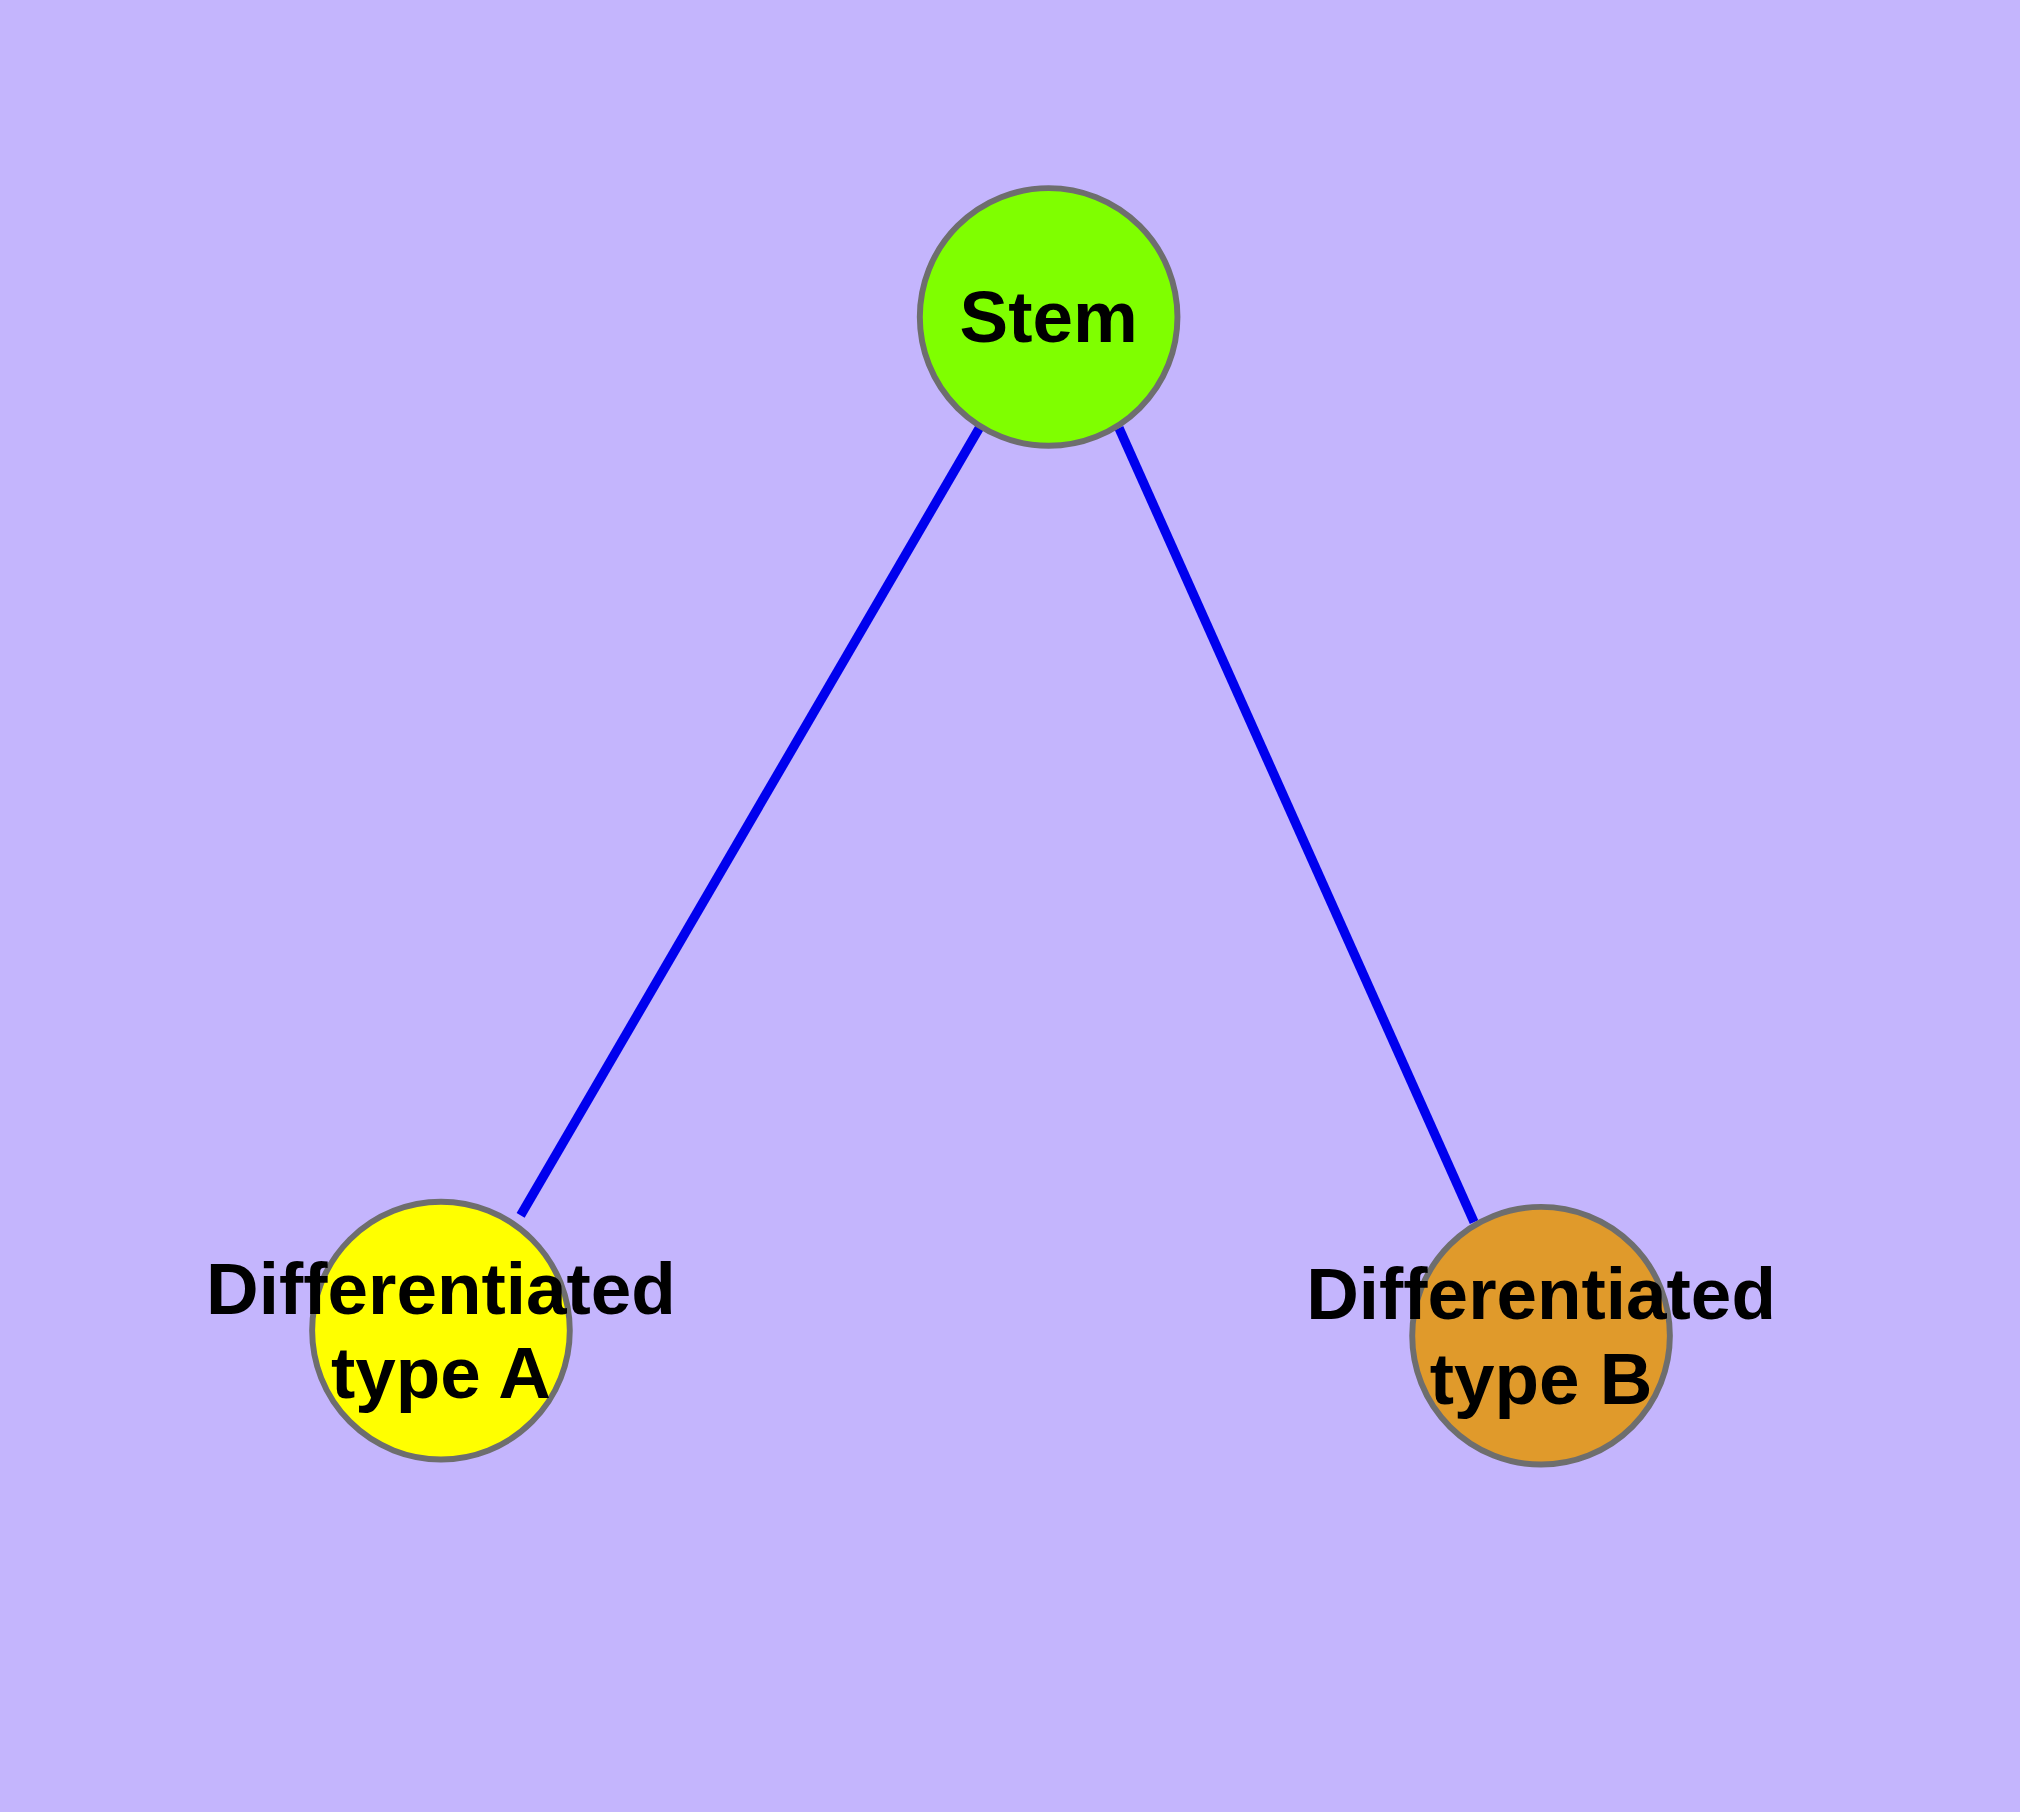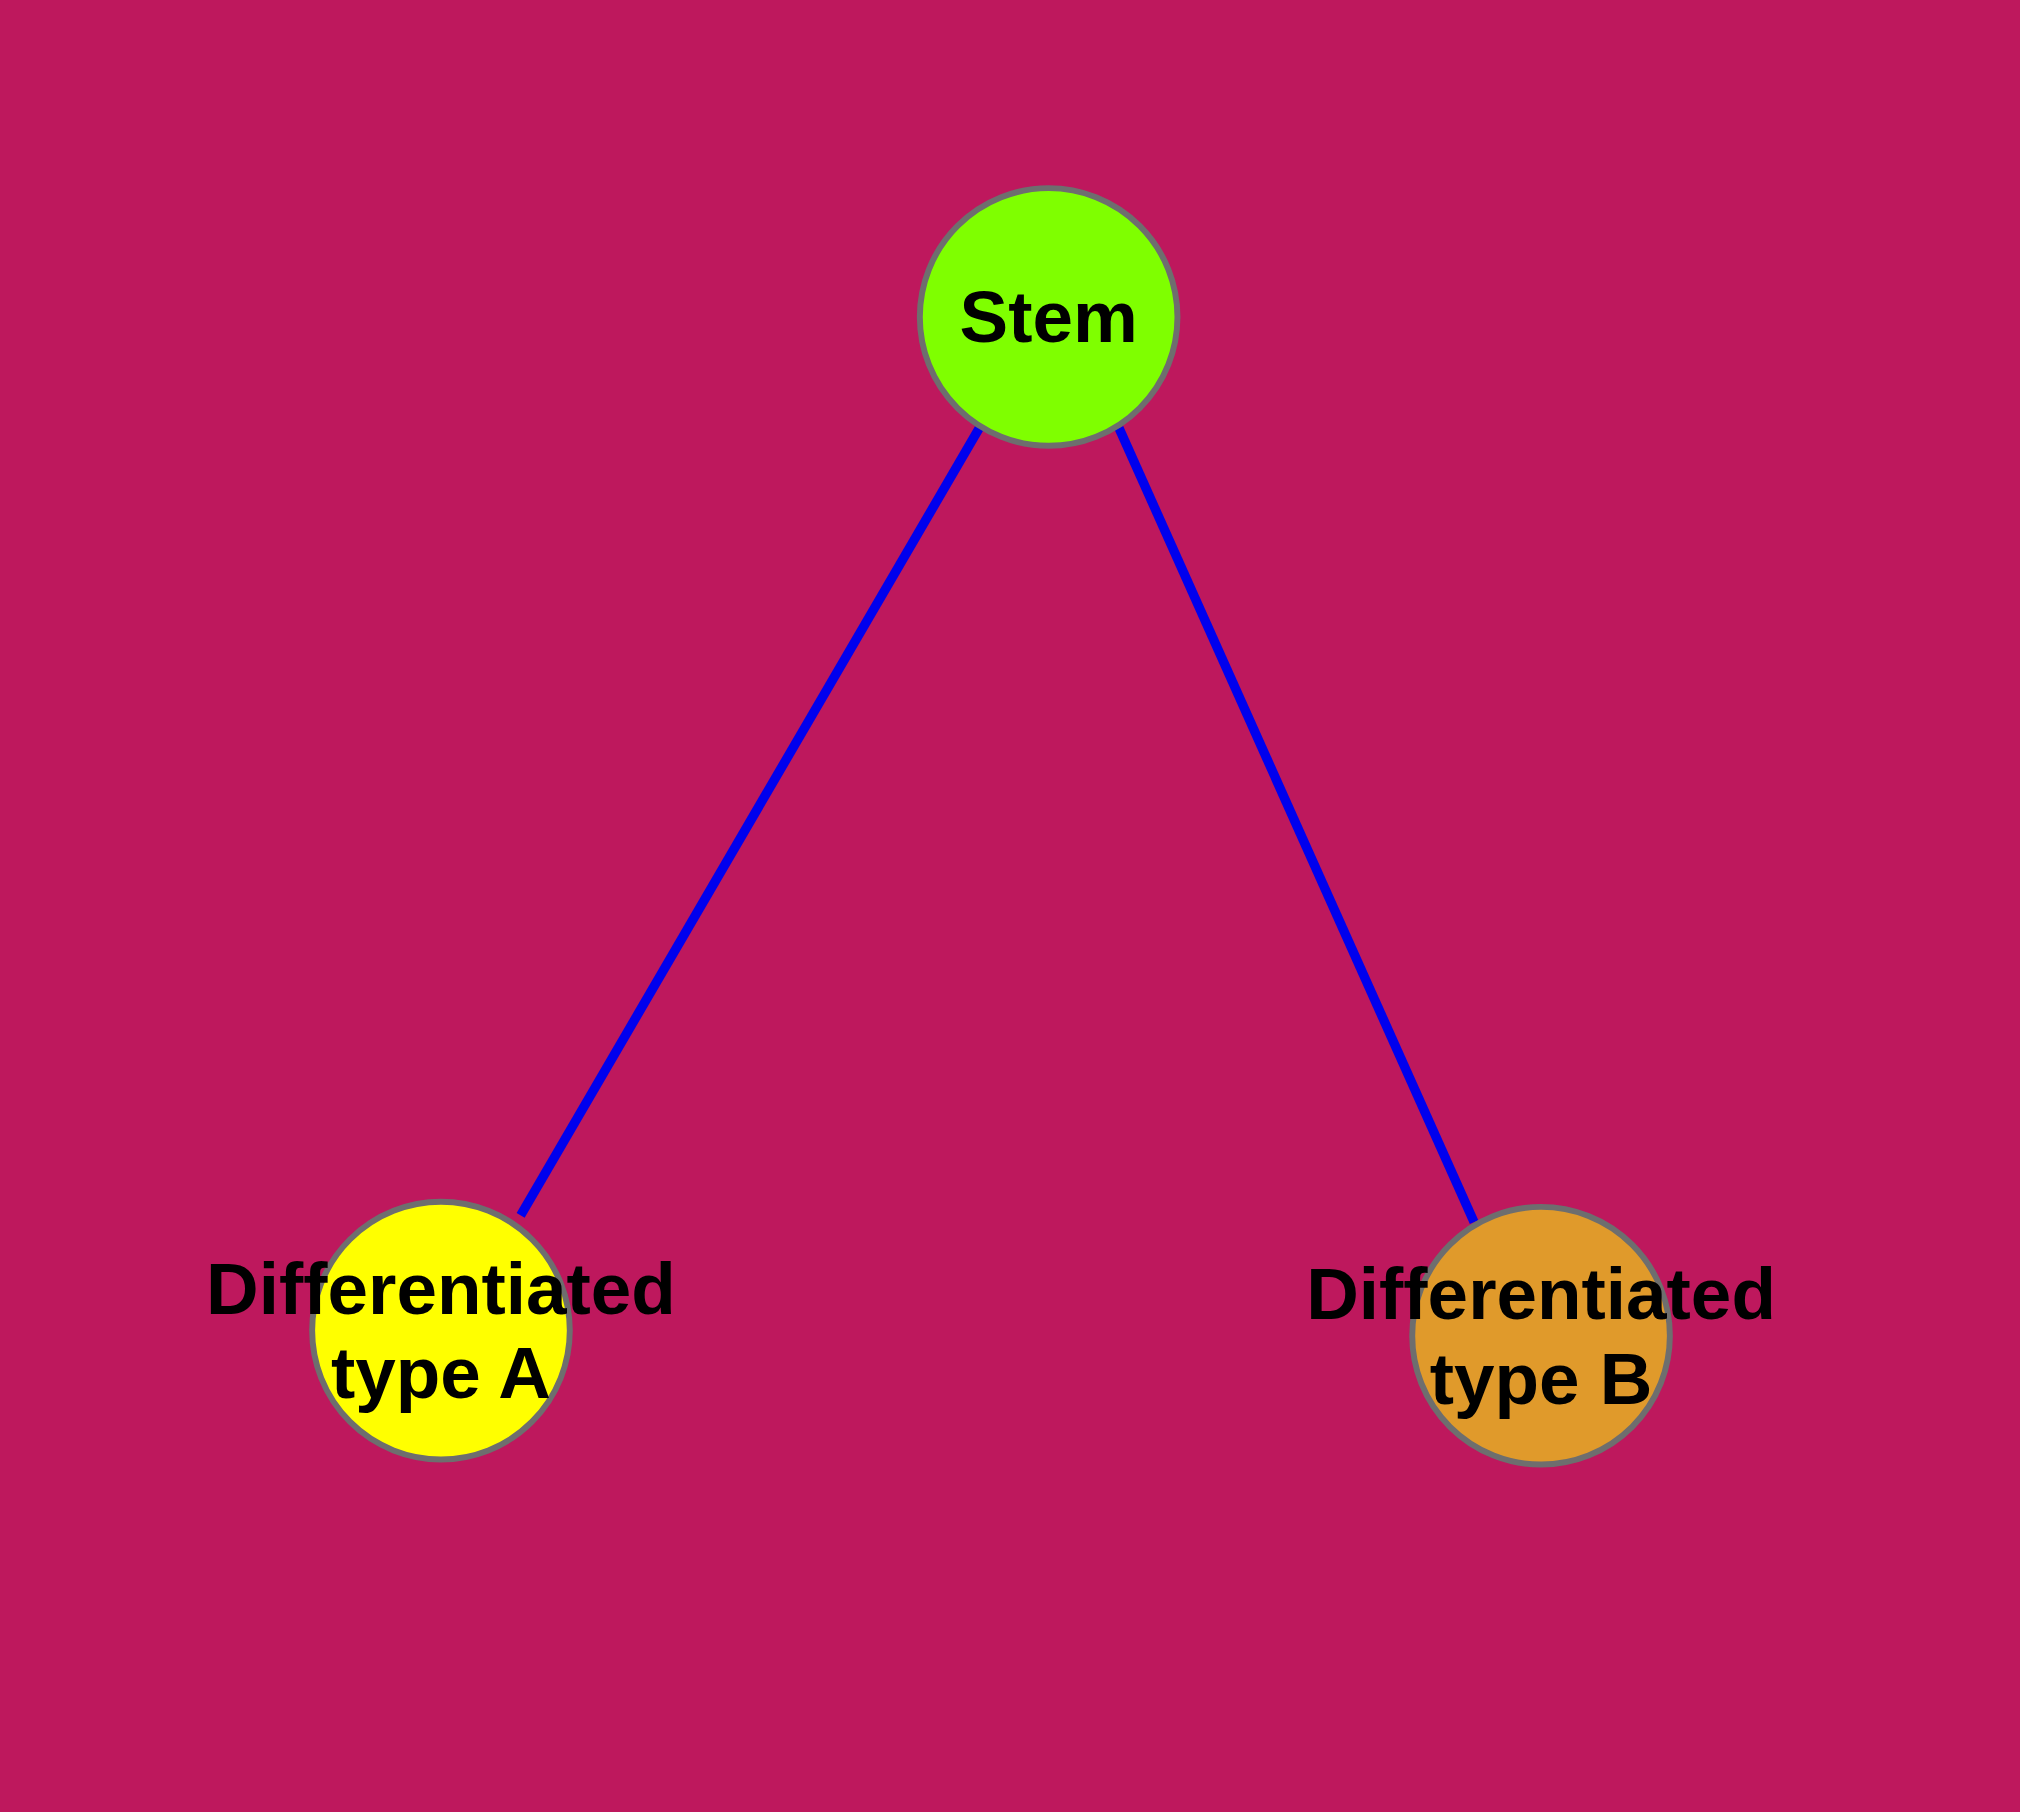--- a/index.html
+++ b/index.html
@@ -44,21 +44,21 @@
   .node-label.single {
     font-size: 86px;
   }
   .node-label.multi {
     font-size: 86px;
   }
 </style>
 </head>
 <body>
 
-<div id="canvas" style="background: #be185d;">
+<div id="canvas" style="background: #c4b5fd;">
   <svg id="graph-svg" viewBox="0 0 2384 2138">
 
     <g>
       <line class="edge-line" x1="1157" y1="502" x2="614" y2="1434" stroke="#0000ee"></line>
       <line class="edge-line" x1="1320" y1="505" x2="1739" y2="1442" stroke="#0000ee"></line>
     </g>
 
     <g>
 
       <g>

